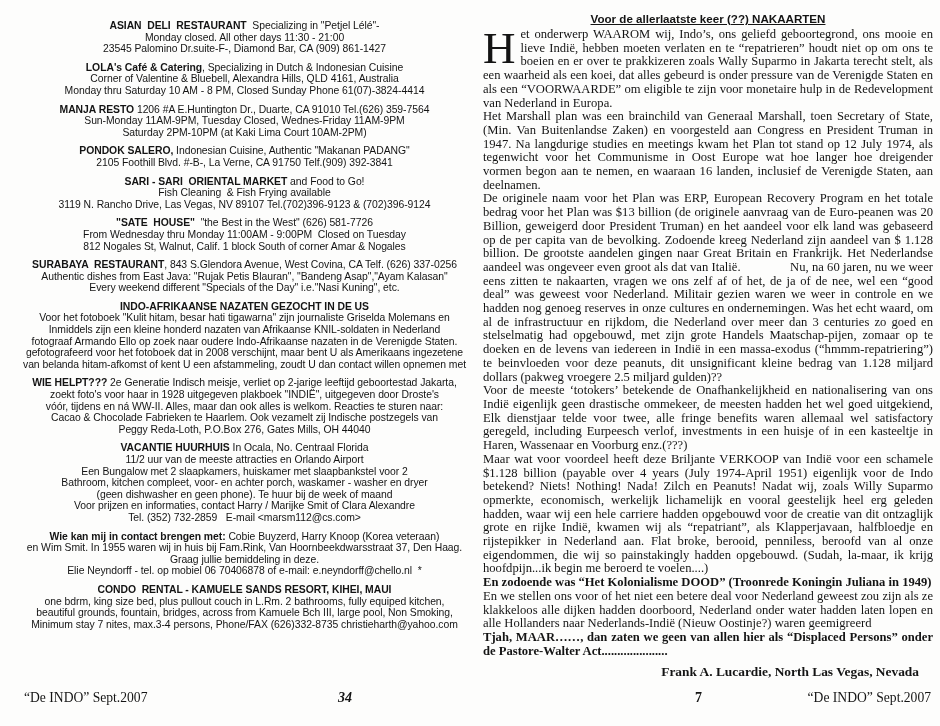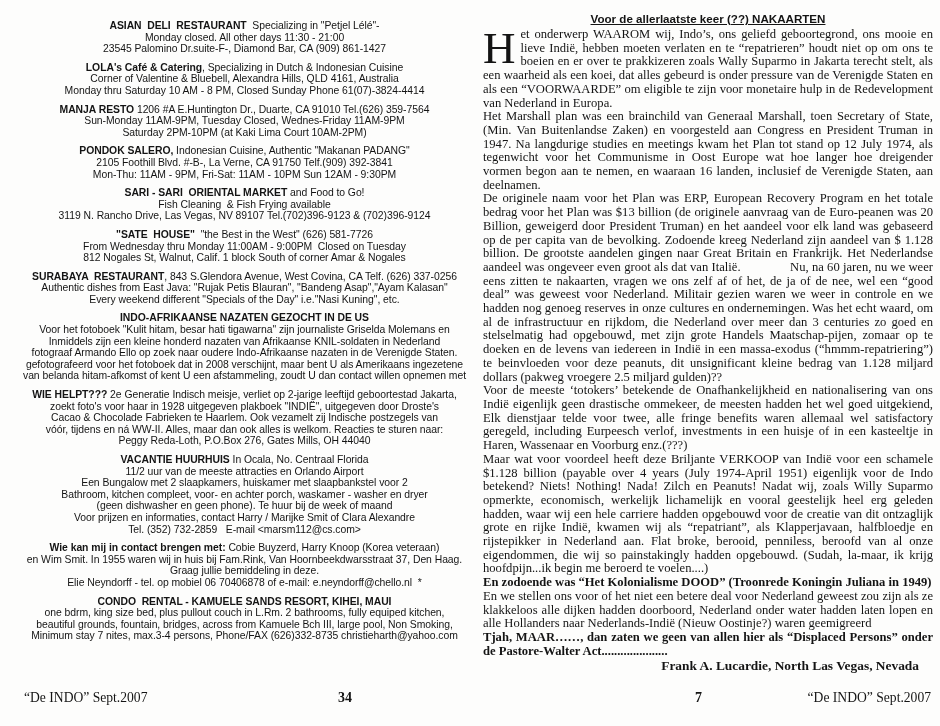--- a/index.html
+++ b/index.html
@@ -21,28 +21,28 @@
     font-family:"Liberation Sans",sans-serif;font-weight:bold;font-size:11.6px;line-height:13px;text-decoration:underline;
   }
   .para{font-size:12.6px;line-height:13.7px;text-align:justify;text-justify:inter-word;}
   .para.b{font-weight:bold;}
   .dropcap{
     float:left;font-family:"Liberation Serif",serif;font-size:45px;line-height:36px;
     padding:2px 5px 0 0;font-weight:normal;
   }
   .signature{
     text-align:right;font-weight:bold;font-size:13.4px;line-height:15px;
-    margin-top:0;padding-right:14px;
+    margin-top:6px;padding-right:14px;
   }
   
   .footer{position:absolute;left:0;top:690px;width:940px;height:22px;
     font-family:"Liberation Serif",serif;font-size:13.6px;}
   .footer .f{position:absolute;white-space:nowrap;}
   .f-journal-left{left:24px;}
-  .f-page-left{left:338px;font-weight:bold;font-size:14px;}
+  .f-page-left{left:338px;font-weight:bold;font-size:14px;font-style:italic;}
   .f-page-right{left:695px;font-weight:bold;font-size:14px;}
   .f-journal-right{right:9px;}
 </style>
 </head>
 <body>
 
 <div class="spread">
 
   <section class="page-left">
     <div class="ads" id="ads-root">
@@ -57,21 +57,20 @@
           <div class="ad-line"><span>Monday thru Saturday 10 AM - 8 PM, Closed Sunday Phone 61(07)-3824-4414</span></div>
         </div>
         <div class="ad">
           <div class="ad-line"><span class="b">MANJA RESTO</span><span> 1206 #A E.Huntington Dr., Duarte, CA 91010 Tel.(626) 359-7564</span></div>
           <div class="ad-line"><span>Sun-Monday 11AM-9PM, Tuesday Closed, Wednes-Friday 11AM-9PM</span></div>
           <div class="ad-line"><span>Saturday 2PM-10PM (at Kaki Lima Court 10AM-2PM)</span></div>
         </div>
         <div class="ad">
           <div class="ad-line"><span class="b">PONDOK SALERO,</span><span> Indonesian Cuisine, Authentic "Makanan PADANG"</span></div>
           <div class="ad-line"><span>2105 Foothill Blvd. #-B-, La Verne, CA 91750 Telf.(909) 392-3841</span></div>
-          <div class="ad-line"><span>Mon-Thu: 11AM - 9PM, Fri-Sat: 11AM - 10PM Sun 12AM - 9:30PM</span></div>
         </div>
         <div class="ad">
           <div class="ad-line"><span class="b">SARI - SARI  ORIENTAL MARKET</span><span> and Food to Go!</span></div>
           <div class="ad-line"><span>Fish Cleaning  &amp; Fish Frying available</span></div>
           <div class="ad-line"><span>3119 N. Rancho Drive, Las Vegas, NV 89107 Tel.(702)396-9123 &amp; (702)396-9124</span></div>
         </div>
         <div class="ad">
           <div class="ad-line"><span class="b">"SATE  HOUSE"</span><span>  "the Best in the West" (626) 581-7726</span></div>
           <div class="ad-line"><span>From Wednesday thru Monday 11:00AM - 9:00PM  Closed on Tuesday</span></div>
           <div class="ad-line"><span>812 Nogales St, Walnut, Calif. 1 block South of corner Amar &amp; Nogales</span></div>
@@ -85,22 +84,22 @@
           <div class="ad-line"><span class="b">INDO-AFRIKAANSE NAZATEN GEZOCHT IN DE US</span></div>
           <div class="ad-line"><span>Voor het fotoboek "Kulit hitam, besar hati tigawarna" zijn journaliste Griselda Molemans en</span></div>
           <div class="ad-line"><span>Inmiddels zijn een kleine honderd nazaten van Afrikaanse KNIL-soldaten in Nederland</span></div>
           <div class="ad-line"><span>fotograaf Armando Ello op zoek naar oudere Indo-Afrikaanse nazaten in de Verenigde Staten.</span></div>
           <div class="ad-line"><span>gefotografeerd voor het fotoboek dat in 2008 verschijnt, maar bent U als Amerikaans ingezetene</span></div>
           <div class="ad-line"><span>van belanda hitam-afkomst of kent U een afstammeling, zoudt U dan contact willen opnemen met</span></div>
         </div>
         <div class="ad">
           <div class="ad-line"><span class="b">WIE HELPT???</span><span> 2e Generatie Indisch meisje, verliet op 2-jarige leeftijd geboortestad Jakarta,</span></div>
           <div class="ad-line"><span>zoekt foto's voor haar in 1928 uitgegeven plakboek "INDIË", uitgegeven door Droste's</span></div>
+          <div class="ad-line"><span>vóór, tijdens en ná WW-II. Alles, maar dan ook alles is welkom. Reacties te sturen naar:</span></div>
           <div class="ad-line"><span>Cacao &amp; Chocolade Fabrieken te Haarlem. Ook vezamelt zij Indische postzegels van</span></div>
-          <div class="ad-line"><span>vóór, tijdens en ná WW-II. Alles, maar dan ook alles is welkom. Reacties te sturen naar:</span></div>
           <div class="ad-line"><span>Peggy Reda-Loth, P.O.Box 276, Gates Mills, OH 44040</span></div>
         </div>
         <div class="ad">
           <div class="ad-line"><span class="b">VACANTIE HUURHUIS</span><span> In Ocala, No. Centraal Florida</span></div>
           <div class="ad-line"><span>11/2 uur van de meeste attracties en Orlando Airport</span></div>
           <div class="ad-line"><span>Een Bungalow met 2 slaapkamers, huiskamer met slaapbankstel voor 2</span></div>
           <div class="ad-line"><span>Bathroom, kitchen compleet, voor- en achter porch, waskamer - washer en dryer</span></div>
           <div class="ad-line"><span>(geen dishwasher en geen phone). Te huur bij de week of maand</span></div>
           <div class="ad-line"><span>Voor prijzen en informaties, contact Harry / Marijke Smit of Clara Alexandre</span></div>
           <div class="ad-line"><span>Tel. (352) 732-2859   E-mail &lt;marsm112@cs.com&gt;</span></div>

